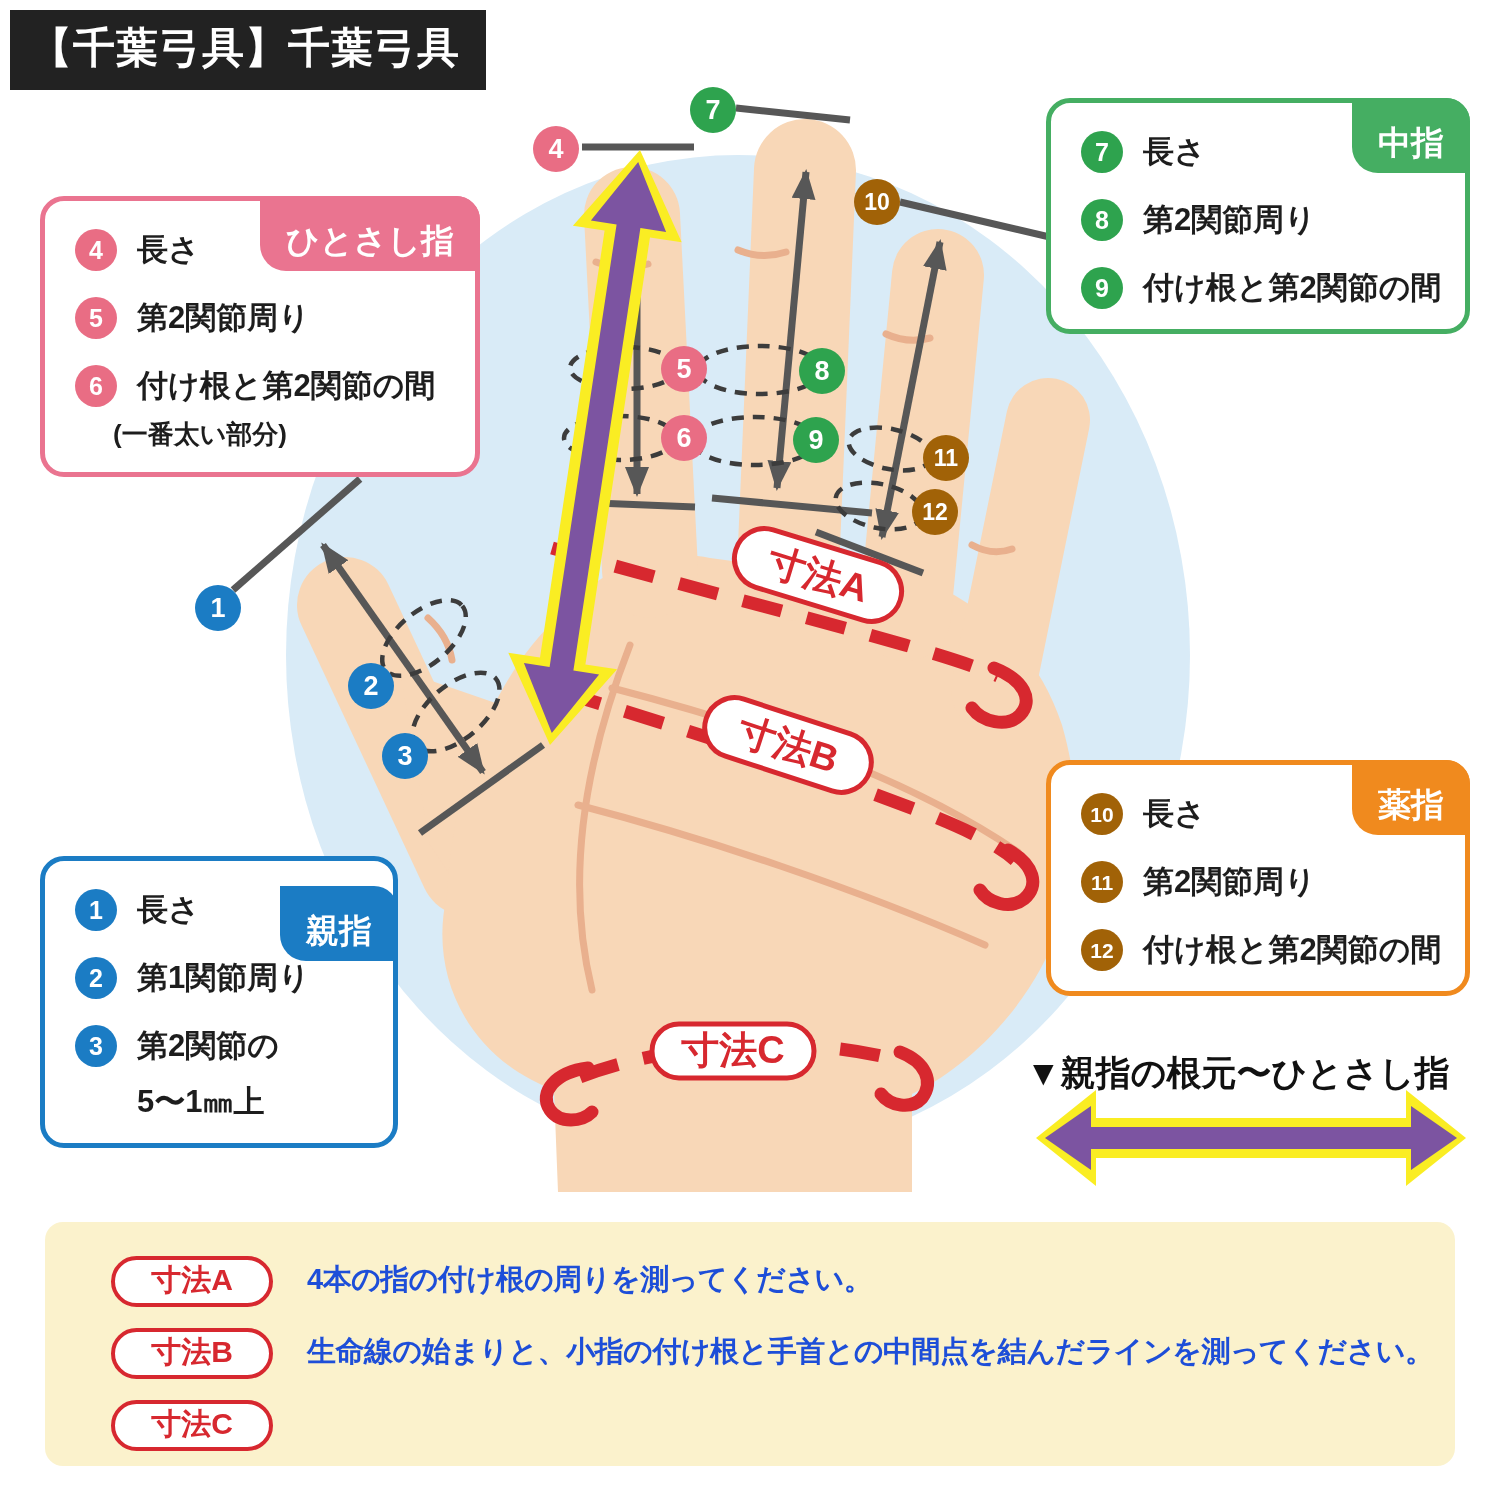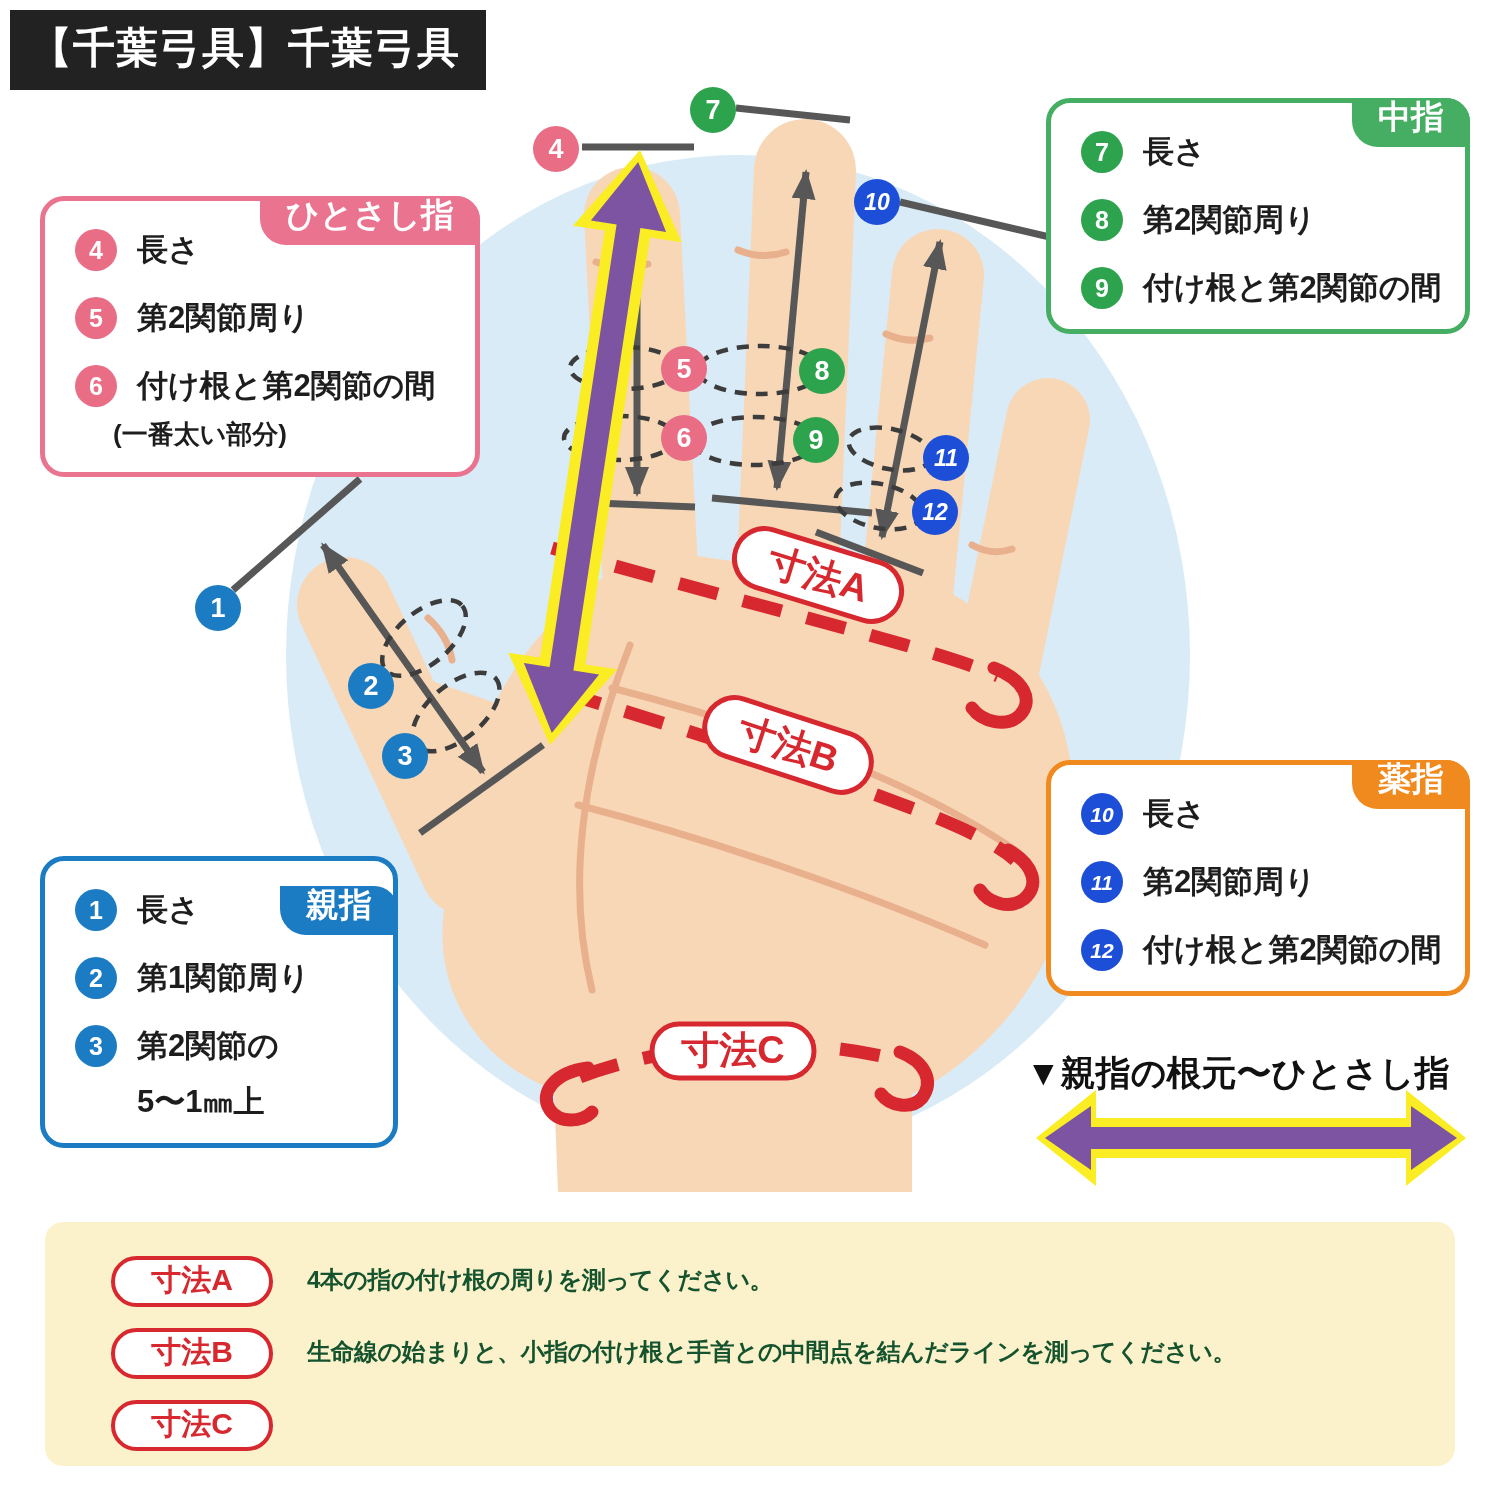--- a/index.html
+++ b/index.html
@@ -17,27 +17,27 @@
   #art{left:0;top:0;width:1500px;height:1500px;}
   .pill-text{font-size:38px;font-weight:bold;fill:#D7282F;}
   
   .m{
     width:46px;height:46px;border-radius:50%;display:flex;align-items:center;justify-content:center;
     color:#fff;font-weight:bold;font-size:27px;line-height:1;
   }
   .m.two{font-size:23px;}
   .c-pink{background:#E96D84;}
   .c-green{background:#2EA34E;}
-  .c-orange{background:#1d4ed8;font-style:italic;}
+  .c-orange{background:#a16207;}
   .c-blue{background:#1B7CC4;}
   
   .legend{background:#ffffff;border-radius:24px;border:5px solid;}
   .legend .tab{
     position:absolute;top:-5px;right:-5px;color:#fff;font-weight:bold;font-size:33px;
-    padding:2px 26px 14px;border-radius:0 24px 0 26px;line-height:1;
+    padding:28px 26px 14px;border-radius:0 24px 0 26px;line-height:1;
   }
   .legend .rows{display:flex;flex-direction:column;gap:26px;padding:28px 20px 20px 30px;}
   .lrow{display:flex;align-items:center;gap:20px;}
   .lnum{
     flex:0 0 auto;width:42px;height:42px;border-radius:50%;display:flex;align-items:center;justify-content:center;
     color:#fff;font-weight:bold;font-size:25px;line-height:1;
   }
   .lnum.two{font-size:21px;}
   .llabel{font-size:31px;font-weight:bold;white-space:nowrap;}
   .lnote-small{font-size:26px;font-weight:bold;margin:-16px 0 0 38px;}
@@ -49,21 +49,21 @@
   
   .notes{
     left:45px;top:1222px;width:1410px;height:244px;background:#FBF2CC;border-radius:18px;
     box-sizing:border-box;padding:34px 30px 0 66px;display:flex;flex-direction:column;gap:21px;
   }
   .nrow{display:flex;align-items:center;gap:34px;}
   .ntag{
     flex:0 0 auto;min-width:118px;text-align:center;background:#fff;border:4px solid #D7282F;border-radius:999px;
     color:#D7282F;font-size:30px;font-weight:bold;padding:5px 18px 8px;line-height:1;
   }
-  .ntext{font-size:24px;font-weight:bold;color:#14532d;white-space:nowrap;letter-spacing:-0.5px;padding-bottom:3px;}
+  .ntext{font-size:29px;font-weight:bold;color:#1d4ed8;white-space:nowrap;letter-spacing:-0.5px;padding-bottom:3px;}
   
   .annot{left:1026px;top:1050px;font-size:35px;font-weight:bold;color:#111;white-space:nowrap;}
 </style>
 </head>
 <body>
 
 <svg id="art" class="abs" viewBox="0 0 1500 1500">
   <defs>
     <marker id="ah-end" markerUnits="userSpaceOnUse" markerWidth="34" markerHeight="28" refX="27" refY="12" orient="auto">
       <path d="M0,0 L30,12 L0,24 Z" fill="#575757"></path>

